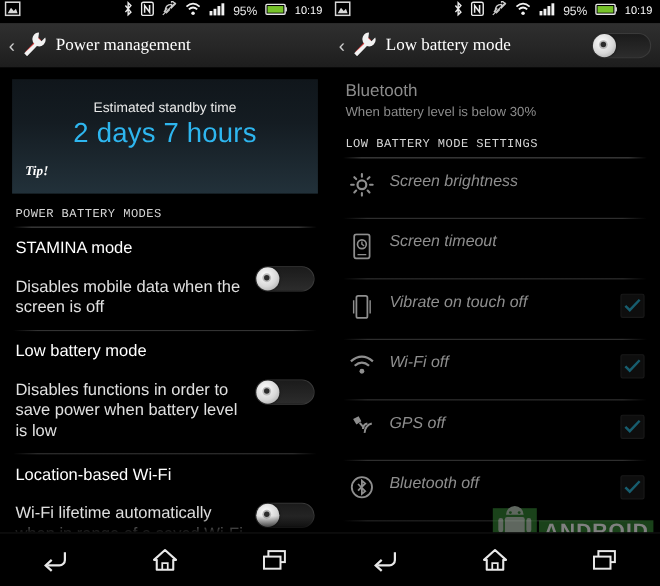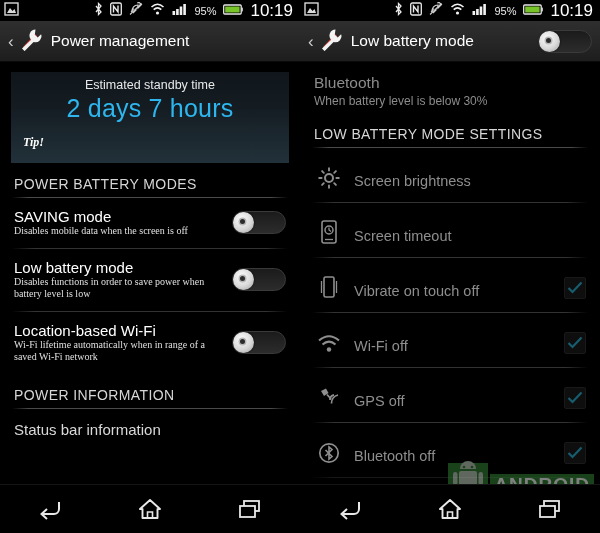--- a/index.html
+++ b/index.html
@@ -37,21 +37,21 @@
     margin-left: auto;
     display: flex; align-items: center; gap: 7px;
     padding-right: 3px;
   }
   .sb-ico { display: block; }
   .sb-pct {
     color: #e8e8e8; font-size: 11px; letter-spacing: 0;
     font-family: "Liberation Sans", sans-serif;
   }
   .sb-clock {
-    color: #ffffff; font-size: 17px;
+    color: #ffffff; font-size: 10px;
     font-family: "Liberation Sans", sans-serif;
   }
 
   
   .actionbar {
     height: 41px;
     background: linear-gradient(to bottom, #2f2f2f 0%, #262626 55%, #1d1d1d 100%);
     border-bottom: 1px solid #0a0a0a;
     display: flex;
     align-items: center;
@@ -59,38 +59,38 @@
     box-sizing: border-box;
   }
   .ab-back {
     color: #cfcfcf; font-size: 17px; line-height: 1;
     padding: 0 4px 0 2px;
     font-family: "Liberation Sans", sans-serif;
   }
   .ab-icon { margin-right: 7px; display: block; }
   .ab-title {
     color: #fff; font-size: 15.5px;
-    font-family: Liberation Sans, sans-serif;
+    font-family: Liberation Serif, serif;
     white-space: nowrap;
   }
   .ab-toggle { margin-left: auto; }
 
   
   .content {
     position: absolute;
     top: 62px; left: 0; right: 0; bottom: 48px;
     overflow: hidden;
     background: #000;
   }
 
   
   .infocard {
     margin: 10px 11px 0 11px;
     background: linear-gradient(to bottom, #10161b 0%, #141c22 38%, #22313a 100%);
-    padding: 6px 12px 13px 12px;
+    padding: 19px 12px 13px 12px;
     box-sizing: border-box;
   }
   .ic-label {
     color: #e9e9e9; font-size: 12.5px; text-align: center;
     font-family: "Liberation Sans", sans-serif;
   }
   .ic-value {
     color: #2eb6ef; font-size: 25px; text-align: center;
     margin-top: 2px; letter-spacing: 0.2px;
     font-family: "Liberation Sans", sans-serif;
@@ -101,24 +101,24 @@
     font-family: Liberation Serif, serif;
   }
   .ic-tiptext {
     color: #e2e2e2; font-size: 12.3px; line-height: 1.28;
     margin-top: 1px;
     font-family: "Liberation Sans", sans-serif;
   }
 
   
   .section {
-    color: #d6d6d6; font-size: 14px;
+    color: #d6d6d6; font-size: 11px;
     letter-spacing: 0.4px;
     padding: 13px 18px 5px 14px;
-    font-family: Liberation Sans, sans-serif;
+    font-family: Liberation Mono, monospace;
   }
   .rule {
     height: 1px;
     background: linear-gradient(to right, #000 0%, #4a4a4a 6%, #4a4a4a 94%, #000 100%);
     margin: 0 12px;
   }
   .rule.soft {
     background: linear-gradient(to right, #000 0%, #333 8%, #333 92%, #000 100%);
   }
 
@@ -127,23 +127,23 @@
     display: flex; align-items: center;
     padding: 10px 14px 10px 14px;
     box-sizing: border-box;
   }
   .row-text { flex: 1; min-width: 0; padding-right: 8px; }
   .row-title {
     color: #fff; font-size: 15px;
     font-family: "Liberation Sans", sans-serif;
   }
   .row-sub {
-    color: #e0e0e0; font-size: 10px; line-height: 1.25;
-    margin-top: 0;
-    font-family: Liberation Serif, serif;
+    color: #e0e0e0; font-size: 15px; line-height: 1.25;
+    margin-top: 18px;
+    font-family: Liberation Sans, sans-serif;
   }
   .row-title.cut { color: #d8d8d8; }
 
   
   .switch {
     width: 54px; height: 23px;
     border-radius: 12px;
     background: linear-gradient(to bottom, #1b1b1b, #2c2c2c);
     border: 1px solid #3a3a3a;
     position: relative;
@@ -172,24 +172,25 @@
   .hdr-block { padding: 12px 14px 0 14px; }
   .hdr-title {
     color: #8c8c8c; font-size: 15.5px;
     font-family: "Liberation Sans", sans-serif;
   }
   .hdr-sub {
     color: #8c8c8c; font-size: 12px; margin-top: 2px;
     font-family: "Liberation Sans", sans-serif;
   }
   .row2 {
-    display: flex; align-items: flex-end;
+    display: flex; align-items: flex-start;
     padding: 13px 14px 13px 14px;
     box-sizing: border-box;
     min-height: 54px;
+    font-style: italic;
   }
   .r2-icon {
     width: 30px; flex: 0 0 30px;
     display: flex; align-items: center; justify-content: center;
     margin-right: 10px;
   }
   .r2-label {
     color: #8e8e8e; font-size: 14.5px;
     flex: 1;
     font-family: "Liberation Sans", sans-serif;
@@ -334,21 +335,21 @@
         <div class="ic-label">Estimated standby time</div>
         <div class="ic-value">2 days 7 hours</div>
         <div class="ic-tip">Tip!</div>
       </div>
 
       <div class="section">POWER BATTERY MODES</div>
       <div class="rule"></div>
 
       <div class="row">
         <div class="row-text">
-          <div class="row-title">SAVING mode</div>
+          <div class="row-title">STAMINA mode</div>
           <div class="row-sub">Disables mobile data when the screen is off</div>
         </div>
         <div class="switch">
             <span class="knob"></span>
           </div>
       </div>
       <div class="rule soft"></div>
 
       <div class="row">
         <div class="row-text">

